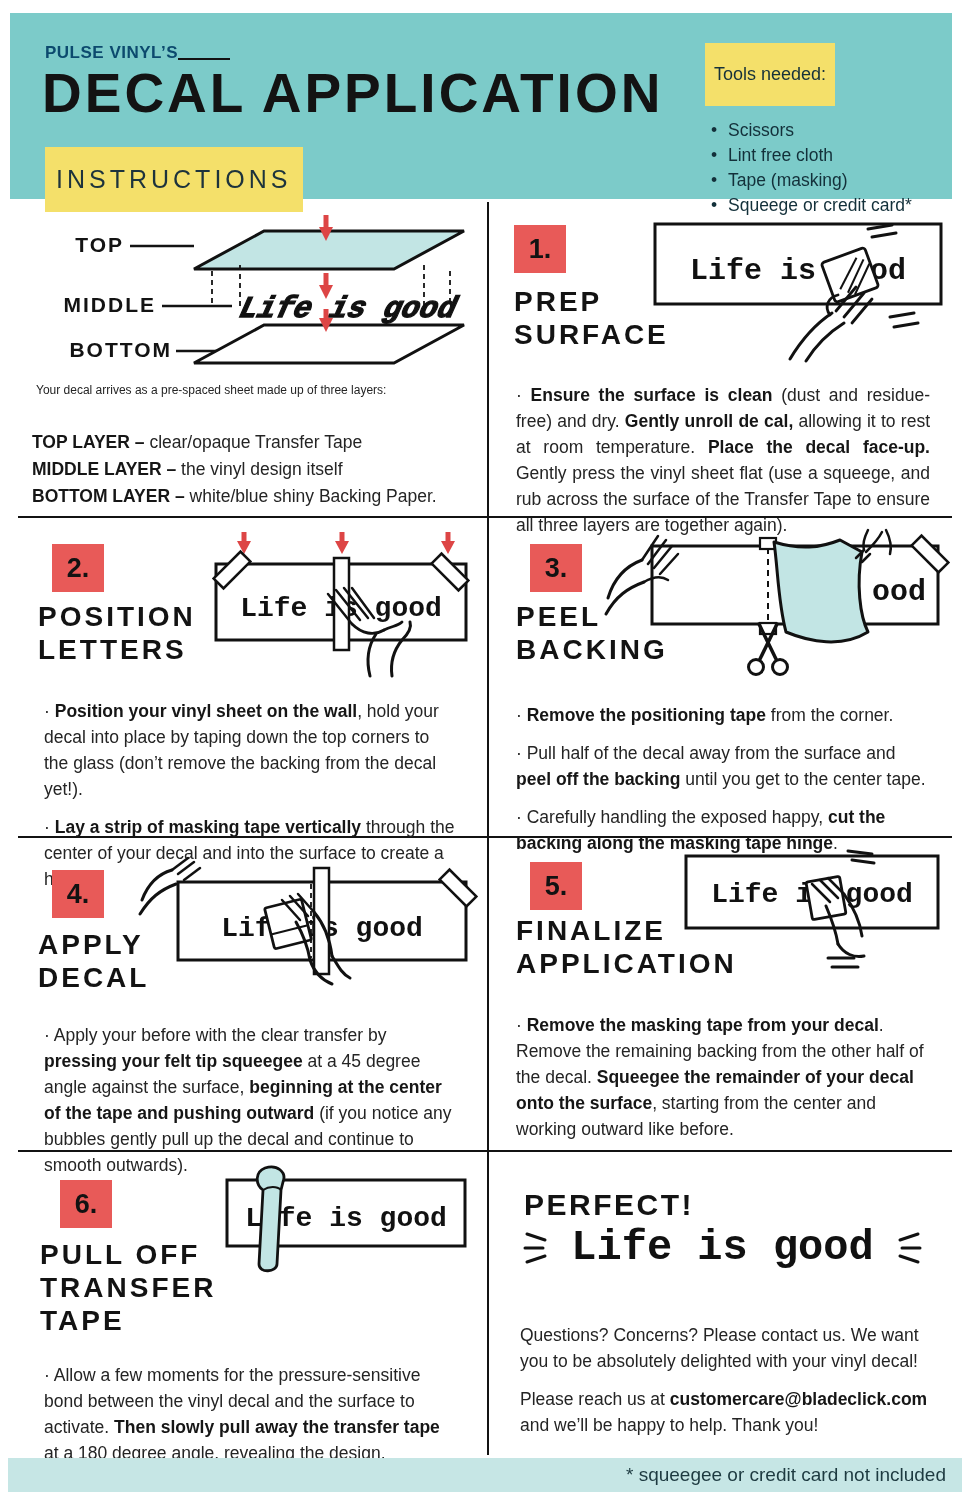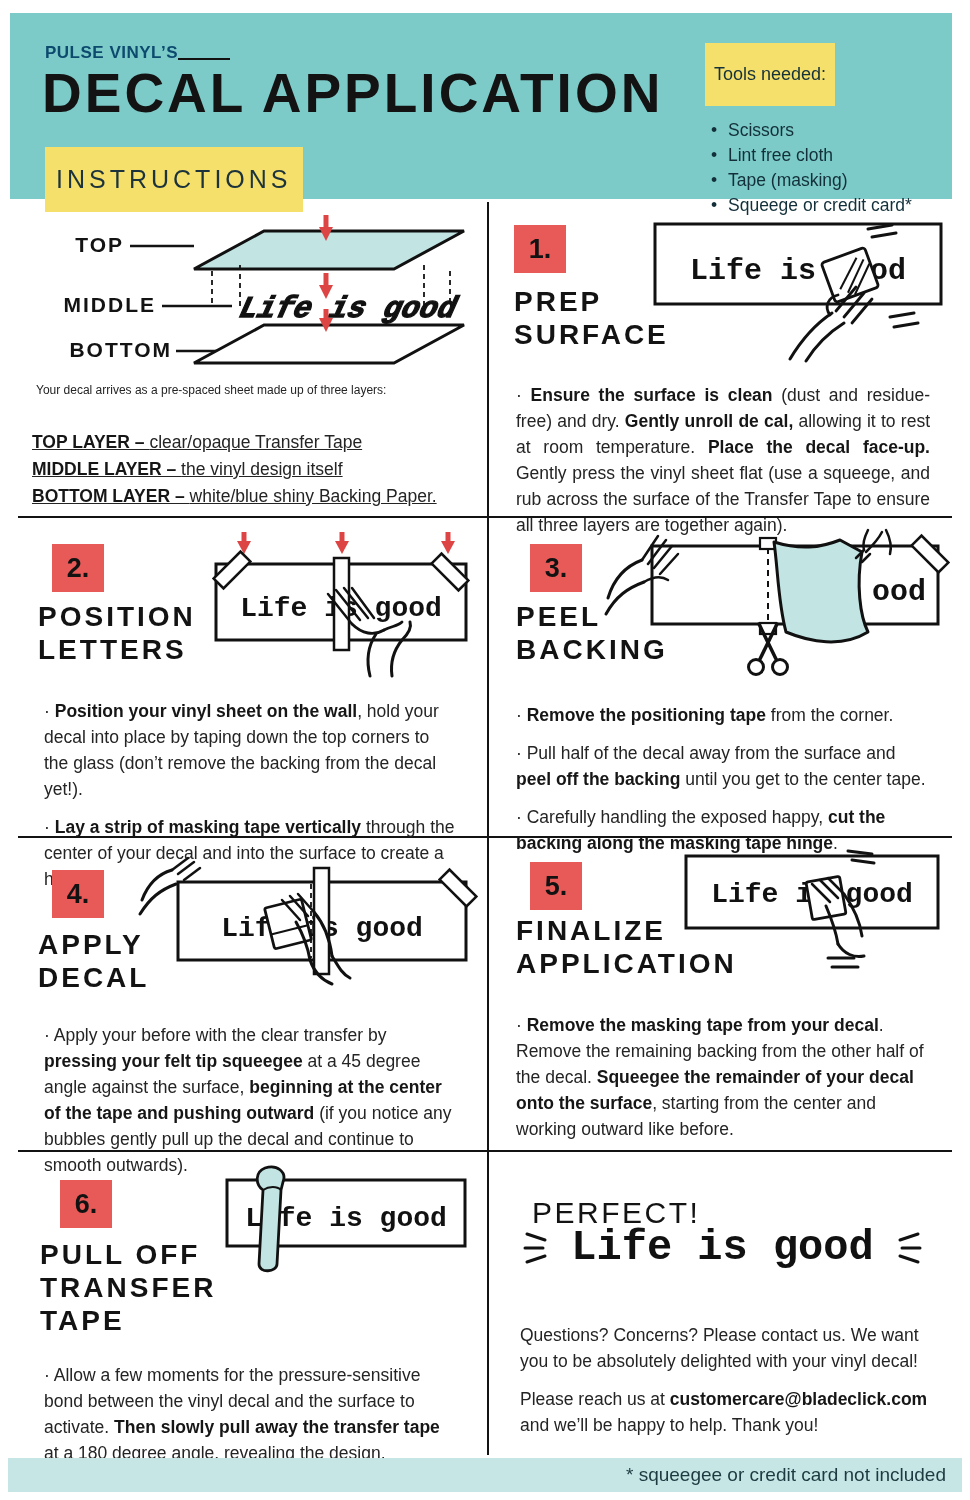--- a/index.html
+++ b/index.html
@@ -27,26 +27,26 @@
   .steptitle{position:absolute;margin:0;font-size:28px;font-weight:bold;letter-spacing:3px;
              color:#131313;line-height:33px;}
   .steptitle .tl{display:block;}
   .stepbody{position:absolute;font-size:17.5px;line-height:26px;color:#242424;}
   .stepbody p{margin:12px;}
   .jtext{text-align:justify;}
   .b{font-weight:bold;color:#161616;}
   .illus{position:absolute;overflow:visible;}
   .intro-para{position:absolute;font-size:12px;line-height:26px;margin:4px;}
   .layers-list{position:absolute;font-size:17.5px;line-height:27px;}
-  .layers-list p{margin:0;text-decoration:underline;}
+  .layers-list p{margin:0;}
   
   .decal-txt{font-family:"Liberation Mono",monospace;font-weight:bold;fill:#111;}
   .diag-label{font-family:"Liberation Sans",sans-serif;font-weight:bold;letter-spacing:2px;fill:#131313;font-size:21px;}
   
-  .perfect-title{position:absolute;margin:16px;font-size:30px;font-weight:normal;letter-spacing:2.5px;color:#131313;}
+  .perfect-title{position:absolute;margin:8px;font-size:30px;font-weight:bold;letter-spacing:2.5px;color:#131313;}
   .perfect-decal{position:absolute;display:flex;align-items:center;gap:14px;}
   .decal-big{font-family:"Liberation Mono",monospace;font-weight:bold;font-size:42px;color:#111;white-space:nowrap;}
   .perfect-p{position:absolute;font-size:17.5px;line-height:26px;margin:0;}
   
   .footnote{position:absolute;left:8px;top:1458px;width:954px;height:34px;background:#C6E6E5;color:#1d3a40;
             font-size:19px;line-height:34px;text-align:right;padding-right:16px;box-sizing:border-box;}
 </style>
 </head>
 <body>
 

